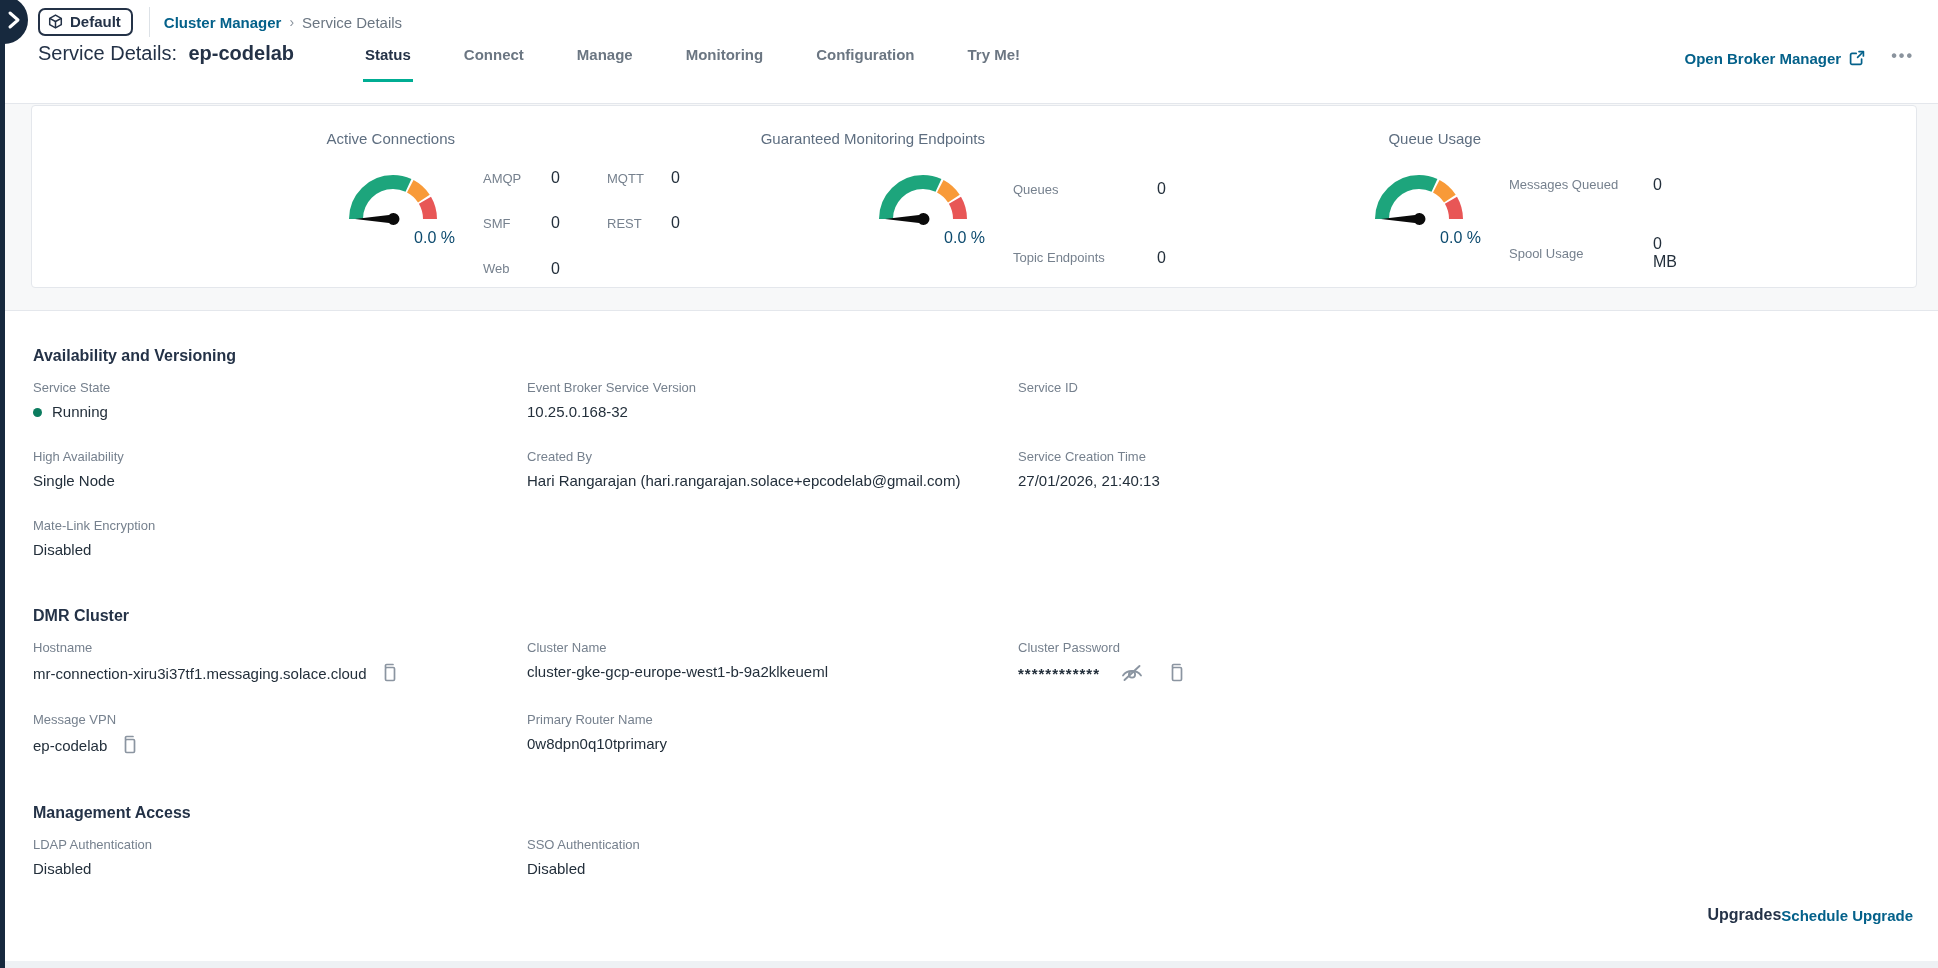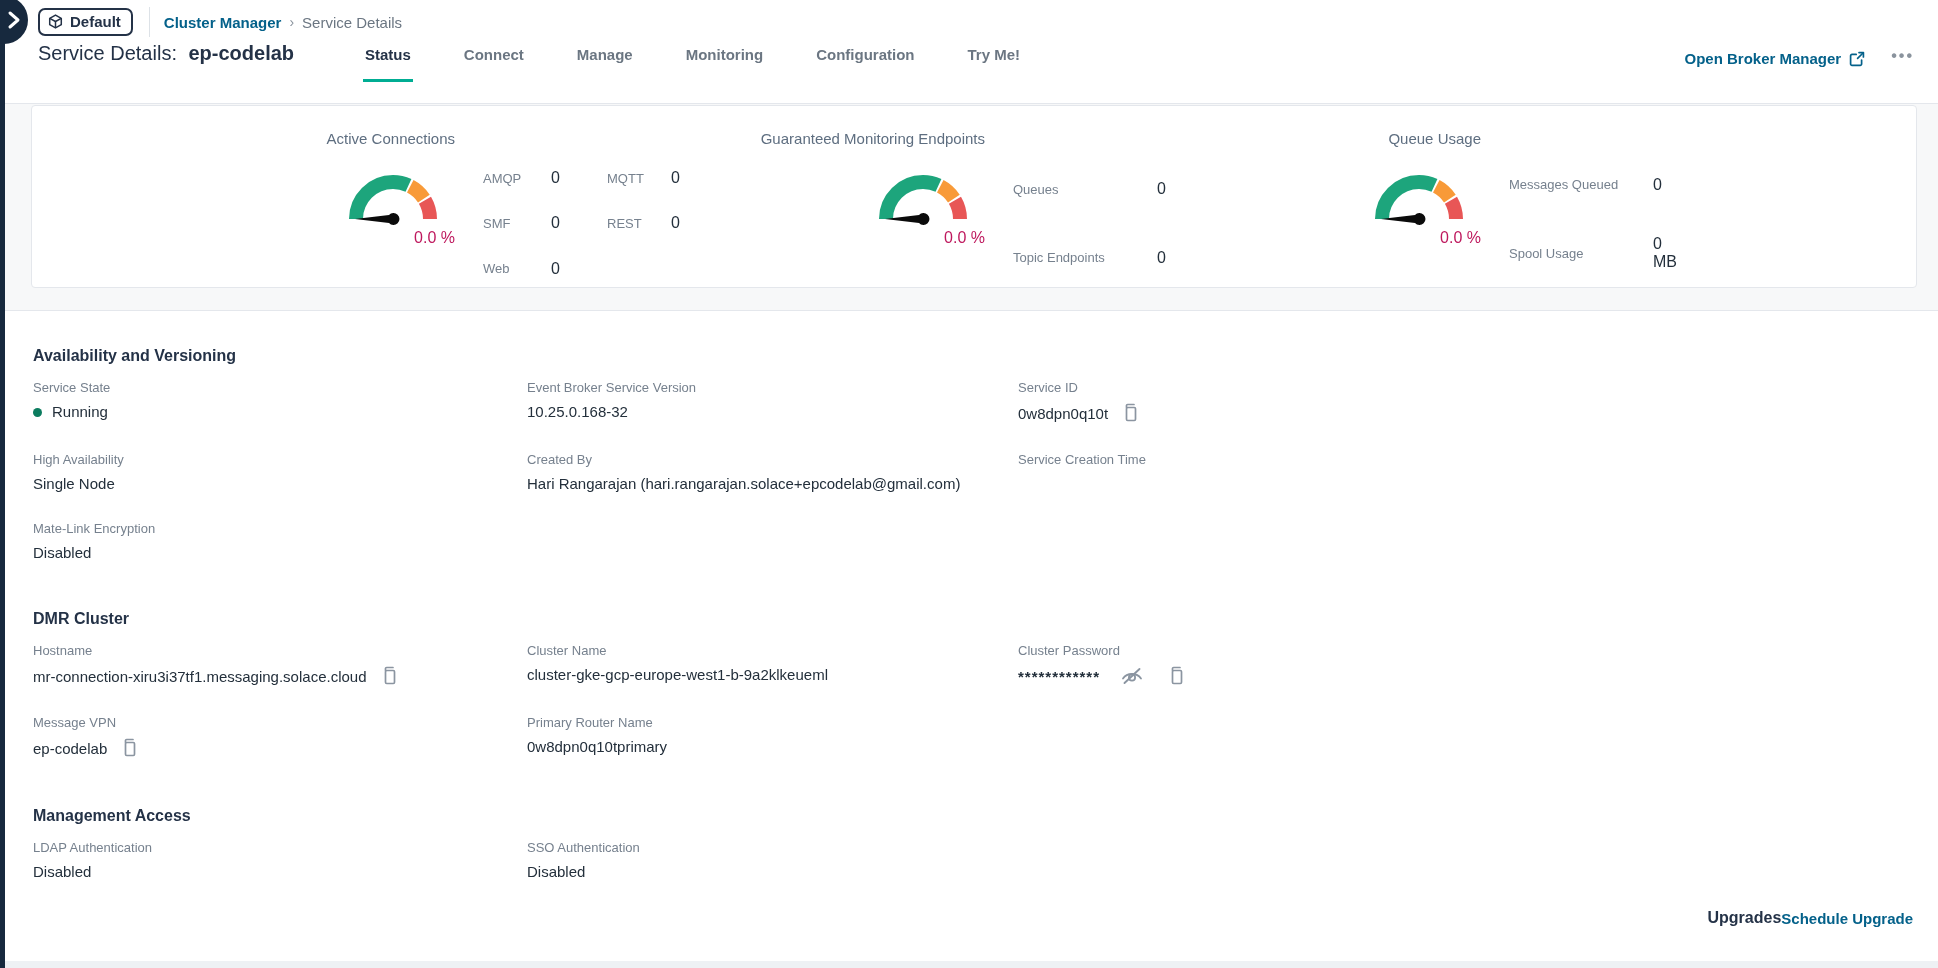--- a/index.html
+++ b/index.html
@@ -40,33 +40,33 @@
   .service-name { font-weight:700; margin-left:6px; }
 
   .tabs { position:absolute; left:358px; top:40px; display:flex; gap:49px; height:49px; }
   .tab {
     font-size:15px; font-weight:600; color:#6b7682; padding:6px 2px 0 2px; cursor:pointer;
     border-bottom:3px solid transparent; height:42px;
   }
   .tab.active { color:#243247; font-weight:700; border-bottom:3px solid #00ad93; }
 
   .header-actions { position:absolute; right:24px; top:47px; display:flex; align-items:center; gap:26px; }
-  .broker-link { display:flex; align-items:flex-end; gap:8px; color:#04618a; font-weight:700; font-size:15px; cursor:pointer; text-decoration:none; }
+  .broker-link { display:flex; align-items:flex-start; gap:8px; color:#04618a; font-weight:700; font-size:15px; cursor:pointer; text-decoration:none; }
   .more-btn { border:none; background:none; color:#8a939d; font-size:16px; letter-spacing:2px; font-weight:700; cursor:pointer; padding-bottom:4px; }
 
   
   .gauge-card {
     position:absolute; left:31px; top:105px; width:1886px; height:183px;
     background:#ffffff; border:1px solid #e4e7ec; border-radius:4px;
     display:flex; justify-content:center; gap:104px; padding-top:24px;
   }
   .gauge-group { display:flex; gap:28px; }
   .gauge-col { width:190px; display:flex; flex-direction:column; align-items:flex-end; }
   .gauge-title { font-size:15px; color:#5e6e80; white-space:nowrap; margin-bottom:8px; }
-  .gauge-percent { font-size:16px; color:#be185d; margin-top:2px; }
+  .gauge-percent { font-size:16px; color:#0c4a6e; margin-top:2px; }
   .arc { fill:none; stroke-linecap:butt; }
   .arc-green  { stroke:#1da57c; }
   .arc-orange { stroke:#f89a38; }
   .arc-red    { stroke:#e85656; }
 
   .stats { margin-top:30px; }
   .stats-grid-1 { display:grid; grid-template-columns:52px 40px 48px 20px; column-gap:16px; row-gap:9px; }
   .stats-grid-2 { display:grid; grid-template-columns:134px 30px; column-gap:10px; row-gap:10px; }
   .stat-label { font-size:13px; color:#76818e; align-self:center; }
   .stat-value { font-size:16px; color:#232f3b; align-self:center; }
@@ -221,46 +221,40 @@
       </div>
     </div>
     <div>
       <div class="field-label">Event Broker Service Version</div>
       <div class="field-value-row">
           <span>10.25.0.168-32</span>
         </div>
     </div>
     <div>
       <div class="field-label">Service ID</div>
-      <div class="field-value-row">
-        <span>0w8dpn0q10t</span>
-        <button class="icon-btn">
-          <svg width="18" height="20" viewBox="0 0 18 20">
-            <path d="M4.5 4.5 V2.6 A1.1 1.1 0 0 1 5.6 1.5 H12" fill="none" stroke="#8b95a1" stroke-width="1.7" stroke-linecap="round"></path>
-            <rect x="4.5" y="4.5" width="9" height="13" rx="1.2" fill="none" stroke="#8b95a1" stroke-width="1.7"></rect>
-          </svg>
-        </button>
-      </div>
     </div>
   </div>
   <div class="field-row">
     <div>
       <div class="field-label">High Availability</div>
       <div class="field-value-row">
           <span>Single Node</span>
         </div>
     </div>
     <div>
       <div class="field-label">Created By</div>
       <div class="field-value-row">
           <span>Hari Rangarajan (hari.rangarajan.solace+epcodelab@gmail.com)</span>
         </div>
     </div>
     <div>
       <div class="field-label">Service Creation Time</div>
+      <div class="field-value-row">
+          <span>27/01/2026, 21:40:13</span>
+        </div>
     </div>
   </div>
   <div class="field-row">
     <div>
       <div class="field-label">Mate-Link Encryption</div>
       <div class="field-value-row">
           <span>Disabled</span>
         </div>
     </div>
   </div>

